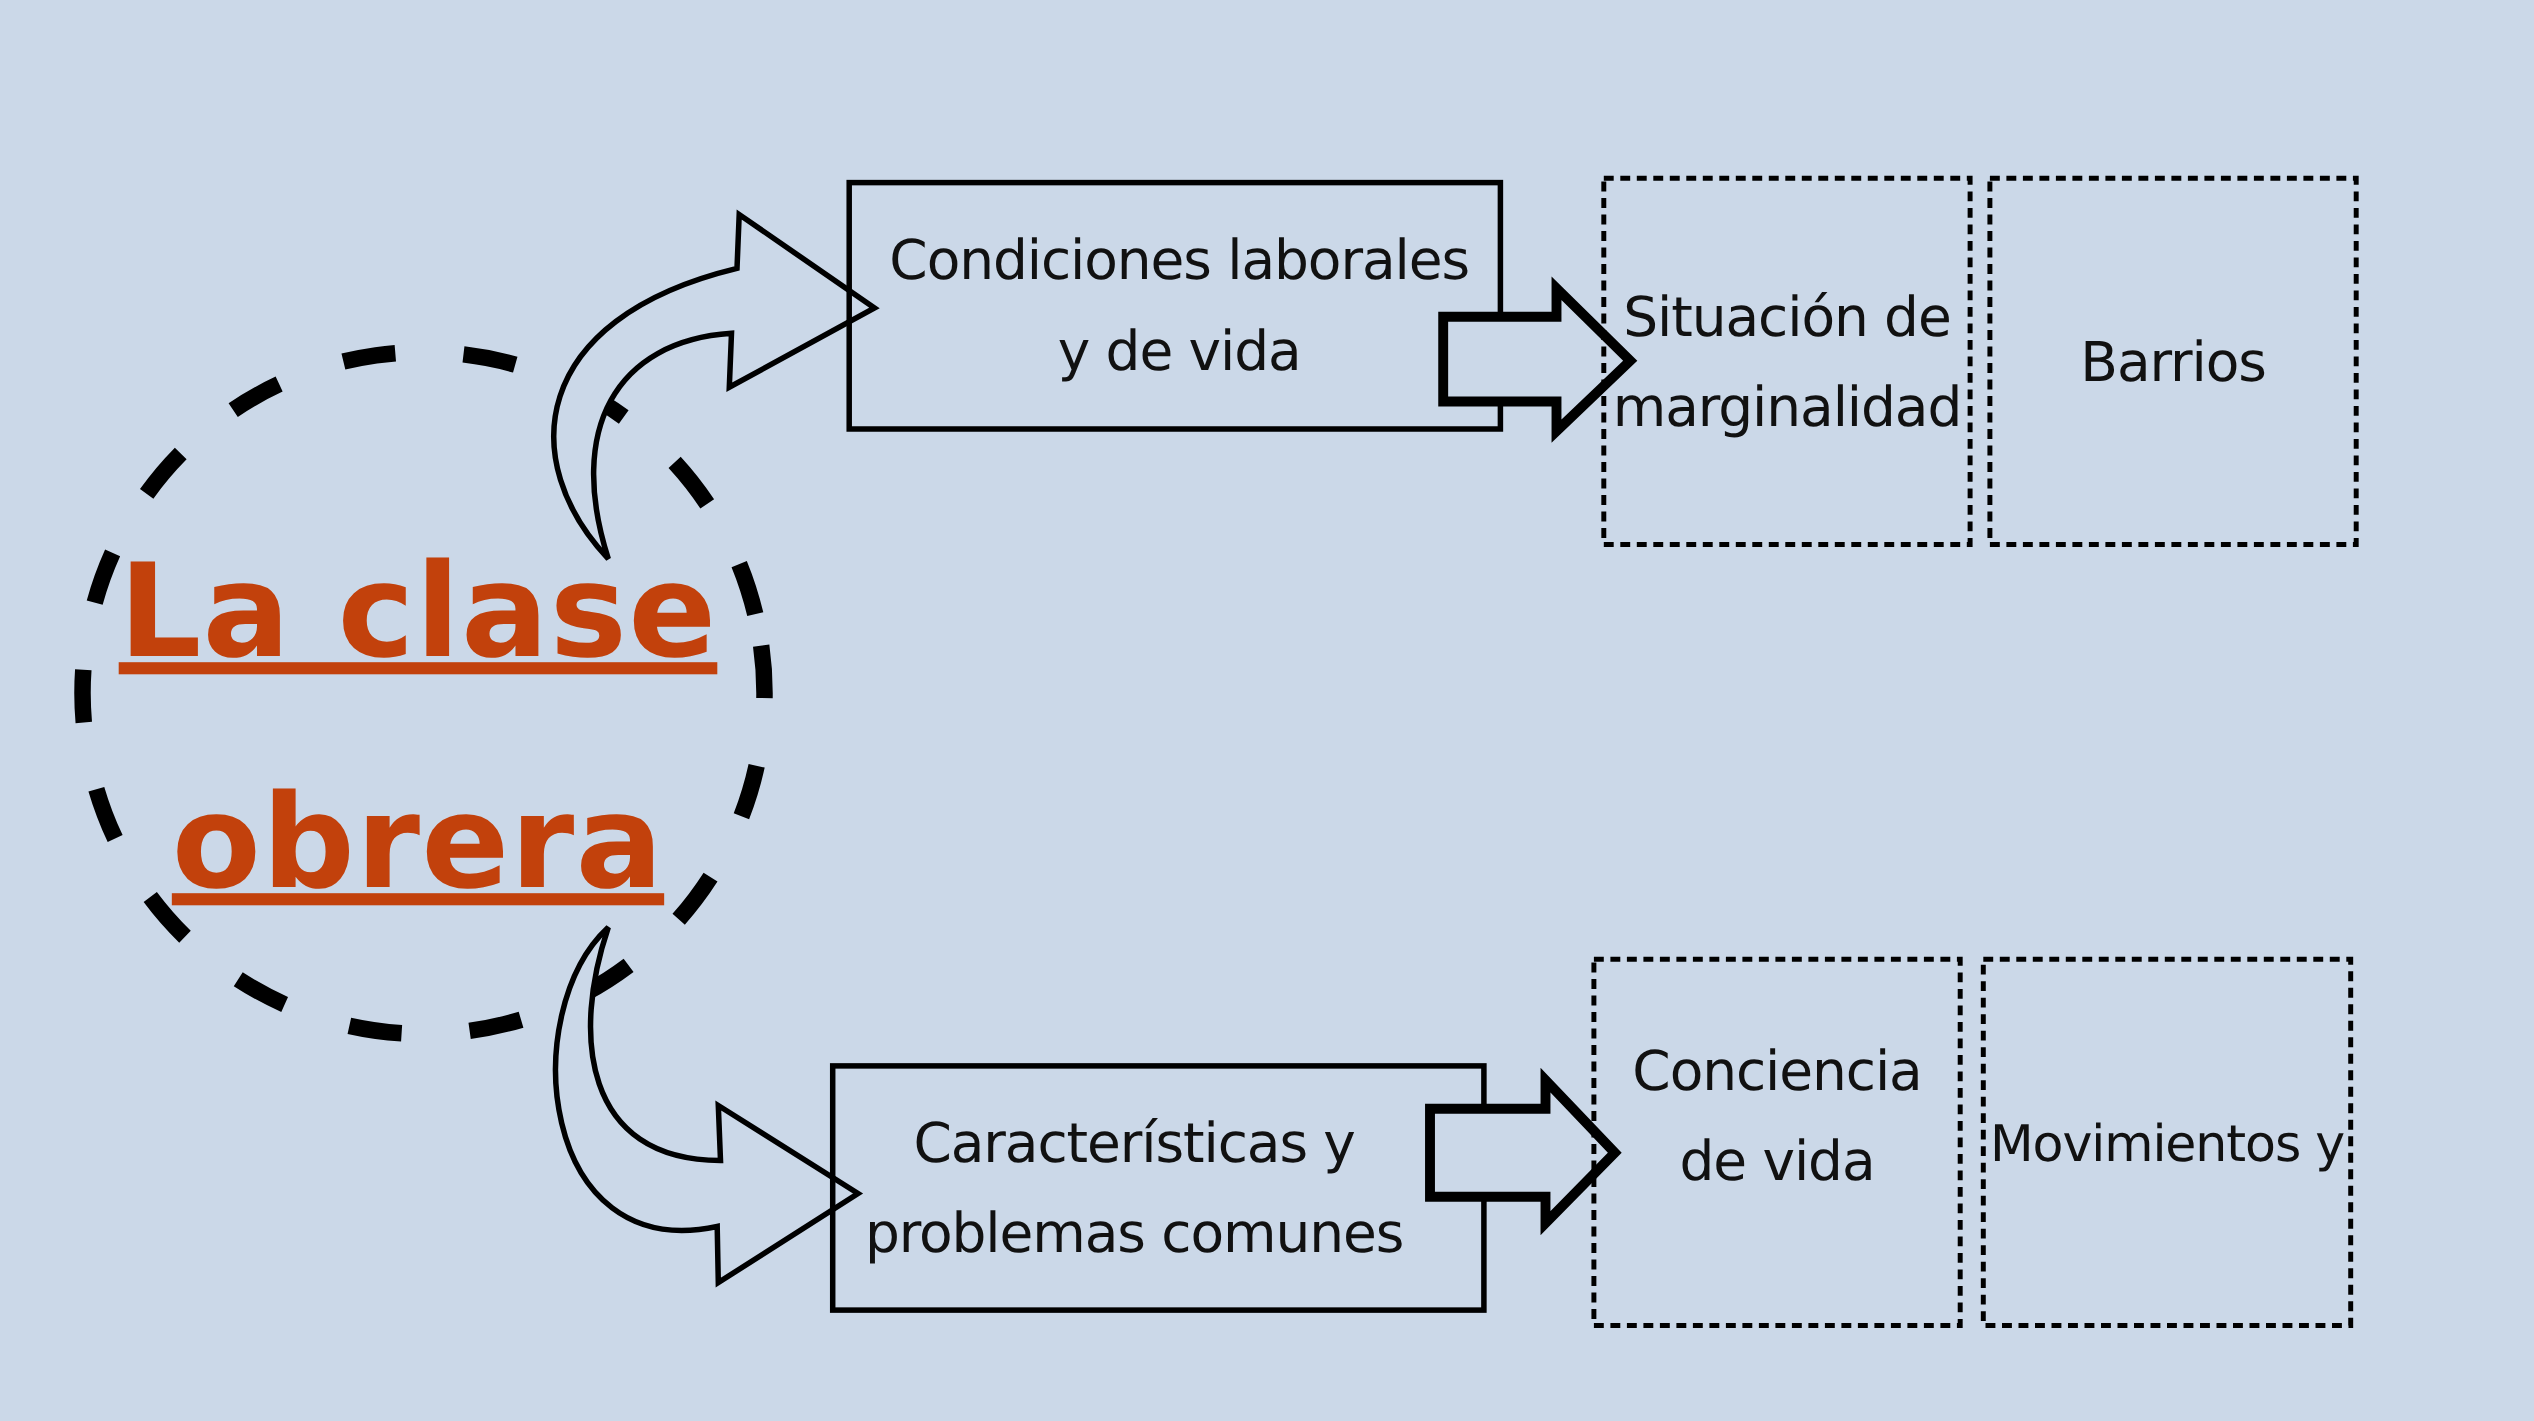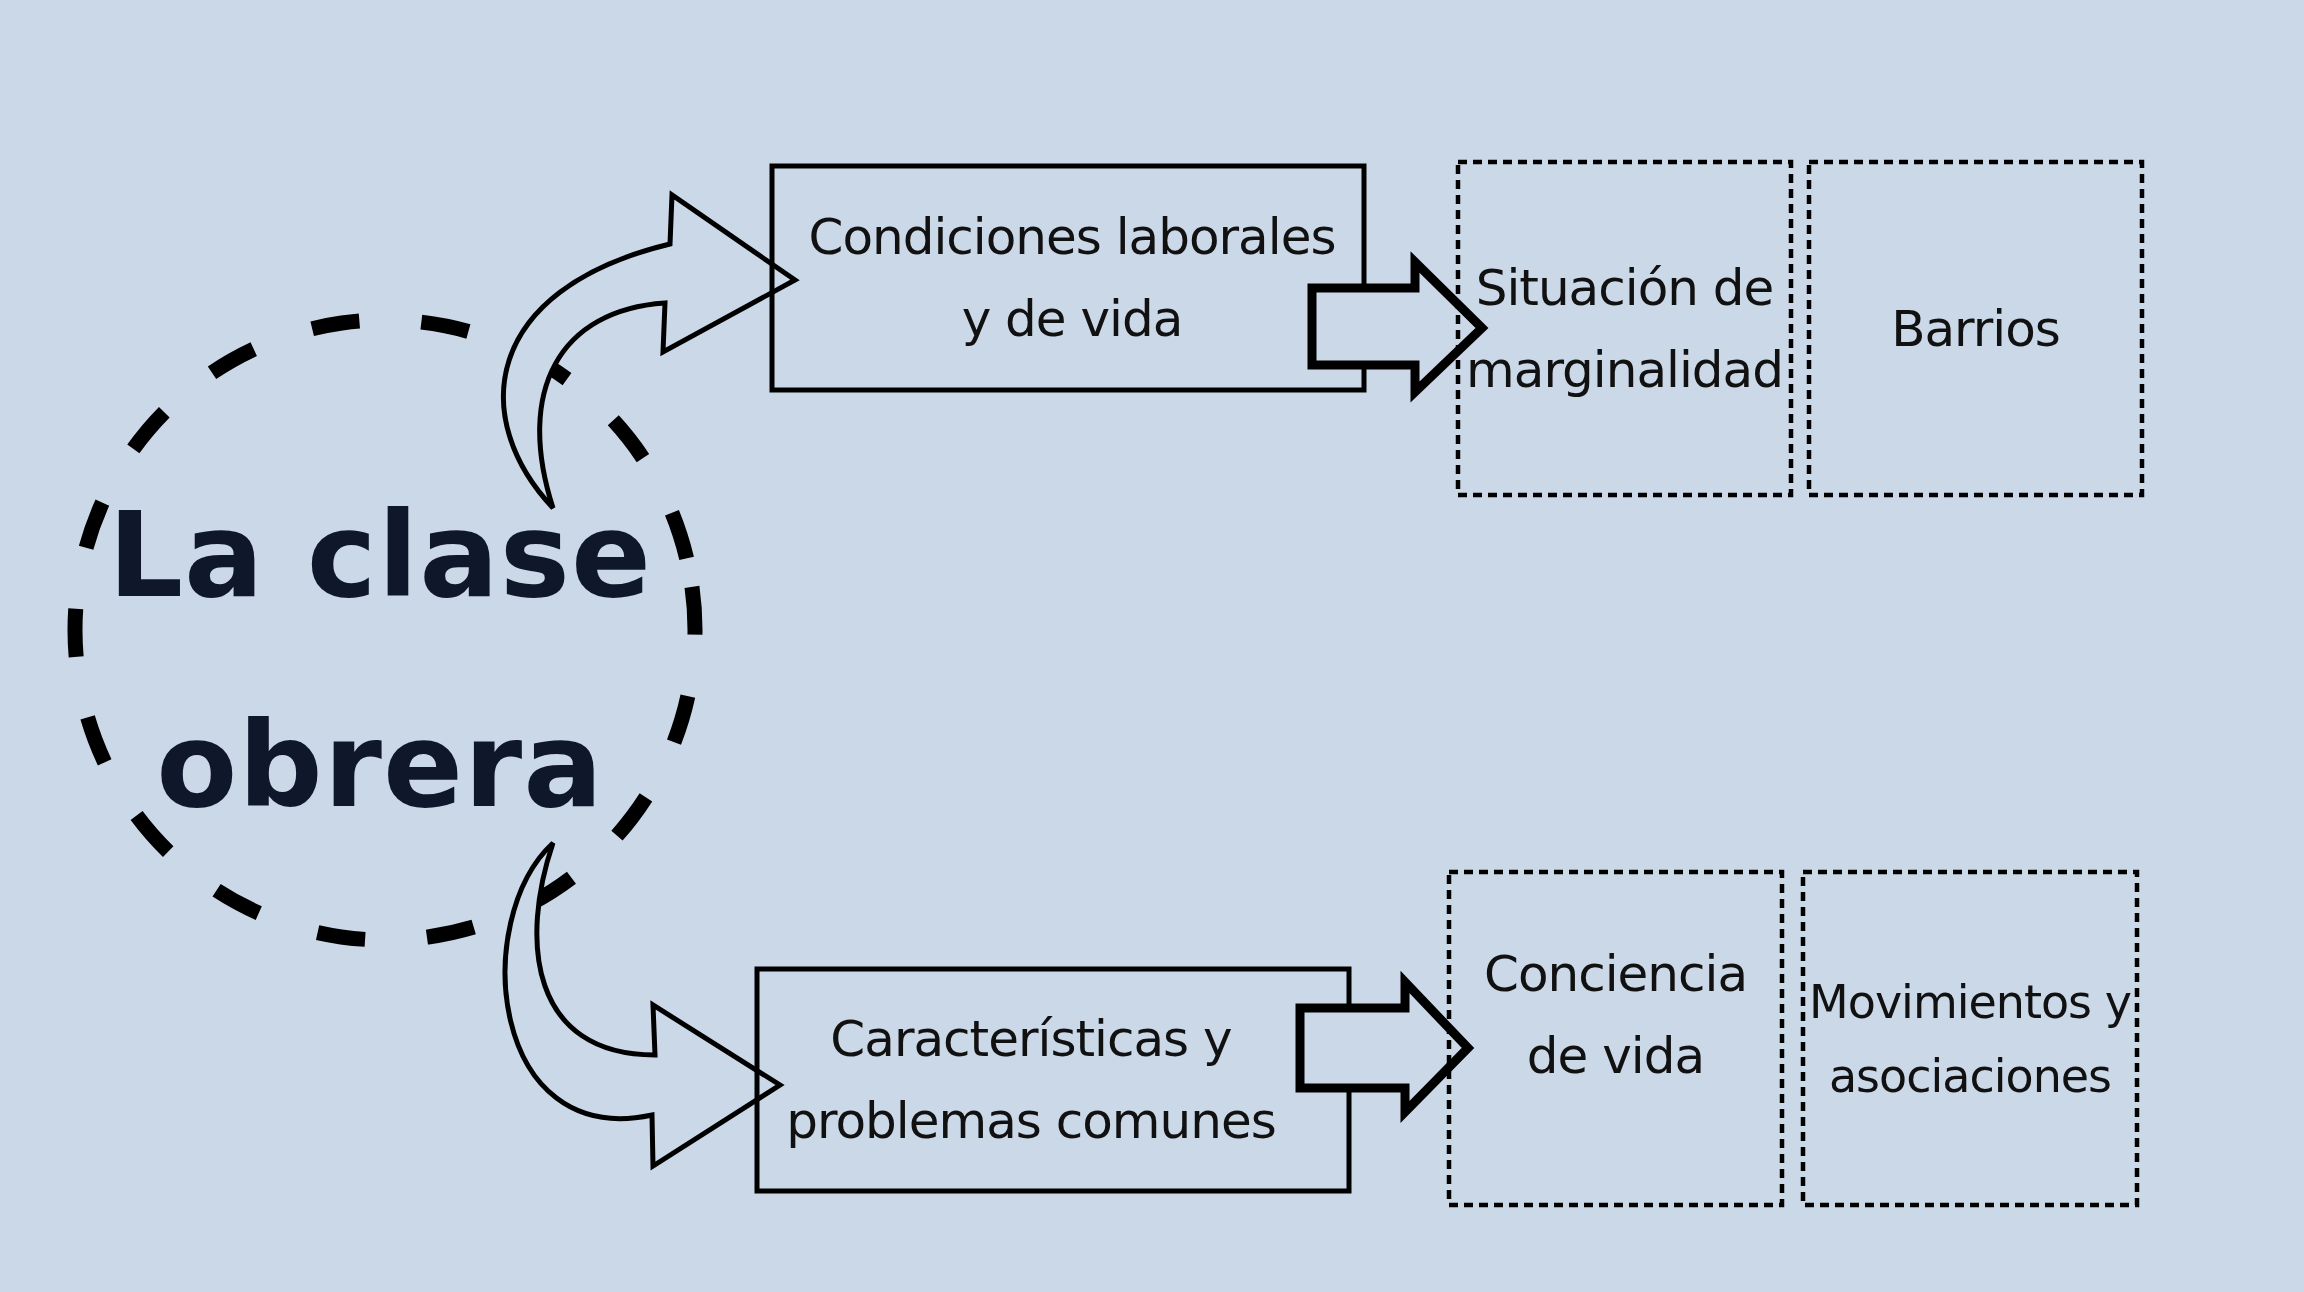--- a/index.html
+++ b/index.html
@@ -19,22 +19,23 @@
       text-align: center;
       color: #111;
       font-family: "DejaVu Sans", sans-serif;
       white-space: nowrap;
     }
     .title-line {
       font-family: "DejaVu Sans", sans-serif;
       font-weight: bold;
       font-size: 118px;
       line-height: 210px;
-      color: #0f172a;
+      color: #c2410c;
       letter-spacing: 1px;
+      text-decoration: underline;
     }
     .box-line {
       font-size: 50px;
       line-height: 82px;
       font-weight: normal;
       letter-spacing: -1px;
       text-align: right;
     }
     .leaf-line {
       font-size: 50px;
@@ -110,15 +111,14 @@
     <span class="box-line">problemas comunes</span>
   </div>
 
   <div class="txt" style="left:1449px;top:848px;width:333px;height:333px;">
     <span class="leaf-line">Conciencia</span>
     <span class="leaf-line">de vida</span>
   </div>
 
   <div class="txt" style="left:1803px;top:872px;width:334px;height:333px;">
     <span class="leaf-line small">Movimientos y</span>
-    <span class="leaf-line small">asociaciones</span>
   </div>
 </div>
 
 </body></html>

